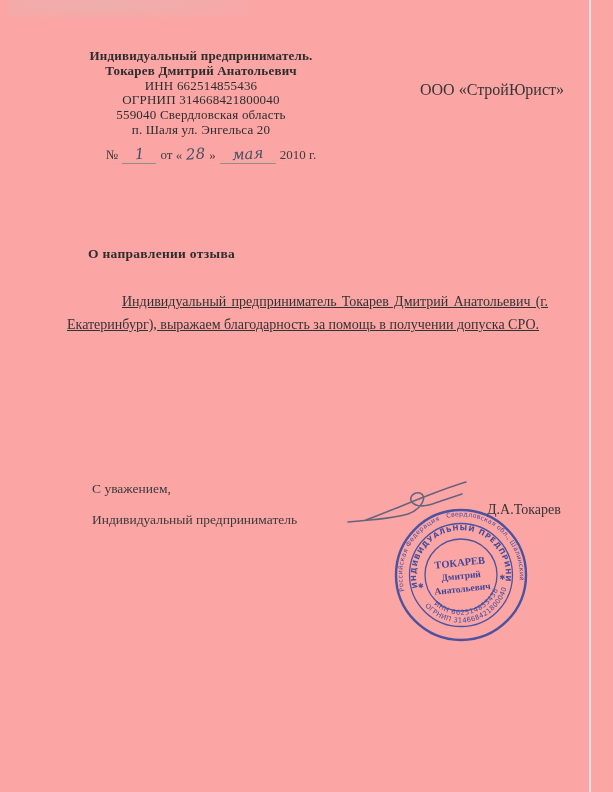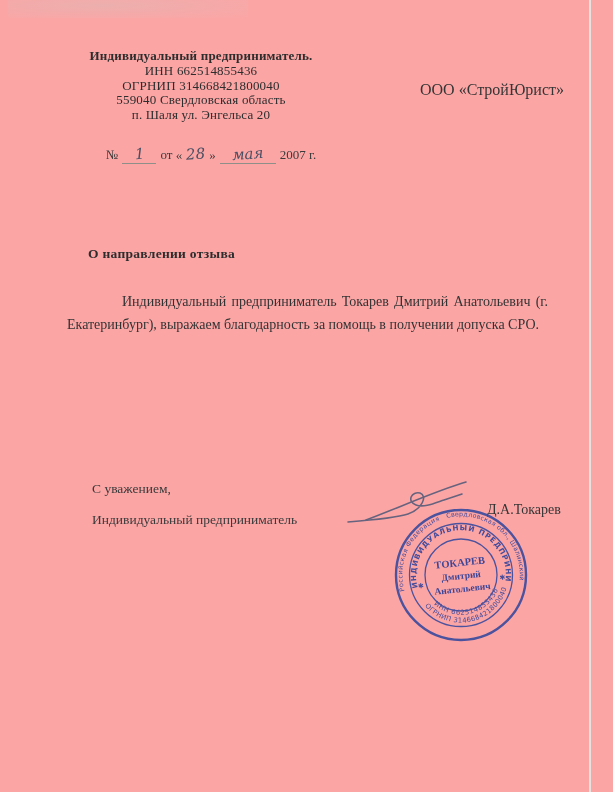--- a/index.html
+++ b/index.html
@@ -39,52 +39,53 @@
     color:#4a4f63; font-size:15px; display:inline-block; transform:rotate(-4deg);
   }
   .subject {
     position:absolute; left:88px; top:246px;
     font-weight:bold; font-size:13.5px; letter-spacing:0.3px; color:#2d2d2d;
   }
   .par {
     position:absolute; left:67px; width:481px; font-size:14px; line-height:23px;
     text-align:justify; text-indent:55px; color:#333;
   }
-  .par1 { top:290px; }
+  .par1 { top:290px;text-decoration:underline; }
   .par2 { top:356px; }
   .regards { position:absolute; left:92px; top:481px; font-size:13.5px; color:#3a3a3a; }
   .signer-title { position:absolute; left:92px; top:512px; font-size:13.5px; color:#3a3a3a; }
   .signer-name { position:absolute; left:487px; top:502px; font-size:14px; color:#353535; }
   .stamp { position:absolute; left:386px; top:500px; filter:blur(0.3px); opacity:0.92; }
   .sig { position:absolute; left:338px; top:470px; opacity:0.85; }
 </style>
 </head>
 <body>
 
 <div class="page">
   <div class="top-smudge"></div>
 
   <div class="letterhead">
     <div class="bold">Индивидуальный предприниматель.</div>
+    <div class="bold">Токарев Дмитрий Анатольевич</div>
     <div>ИНН 662514855436</div>
     <div>ОГРНИП 314668421800040</div>
     <div>559040 Свердловская область</div>
     <div>п. Шаля ул. Энгельса 20</div>
   </div>
 
   <div class="recipient">ООО «СтройЮрист»</div>
 
   <div class="ref-line">
     <span>№</span>
     <span class="slot slot-num"><span class="hw">1</span></span>
     <span>от «</span>
     <span class="hw">28</span>
     <span>»</span>
     <span class="slot slot-month"><span class="hw">мая</span></span>
-    <span>2007 г.</span>
+    <span>2010 г.</span>
   </div>
 
   <div class="subject">О направлении отзыва</div>
 
   <p class="par par1">Индивидуальный предприниматель Токарев Дмитрий Анатольевич (г. Екатеринбург), выражаем благодарность за помощь в получении допуска СРО.</p>
 
   <div class="regards">С уважением,</div>
   <div class="signer-title">Индивидуальный предприниматель</div>
   <div class="signer-name">Д.А.Токарев</div>
 

